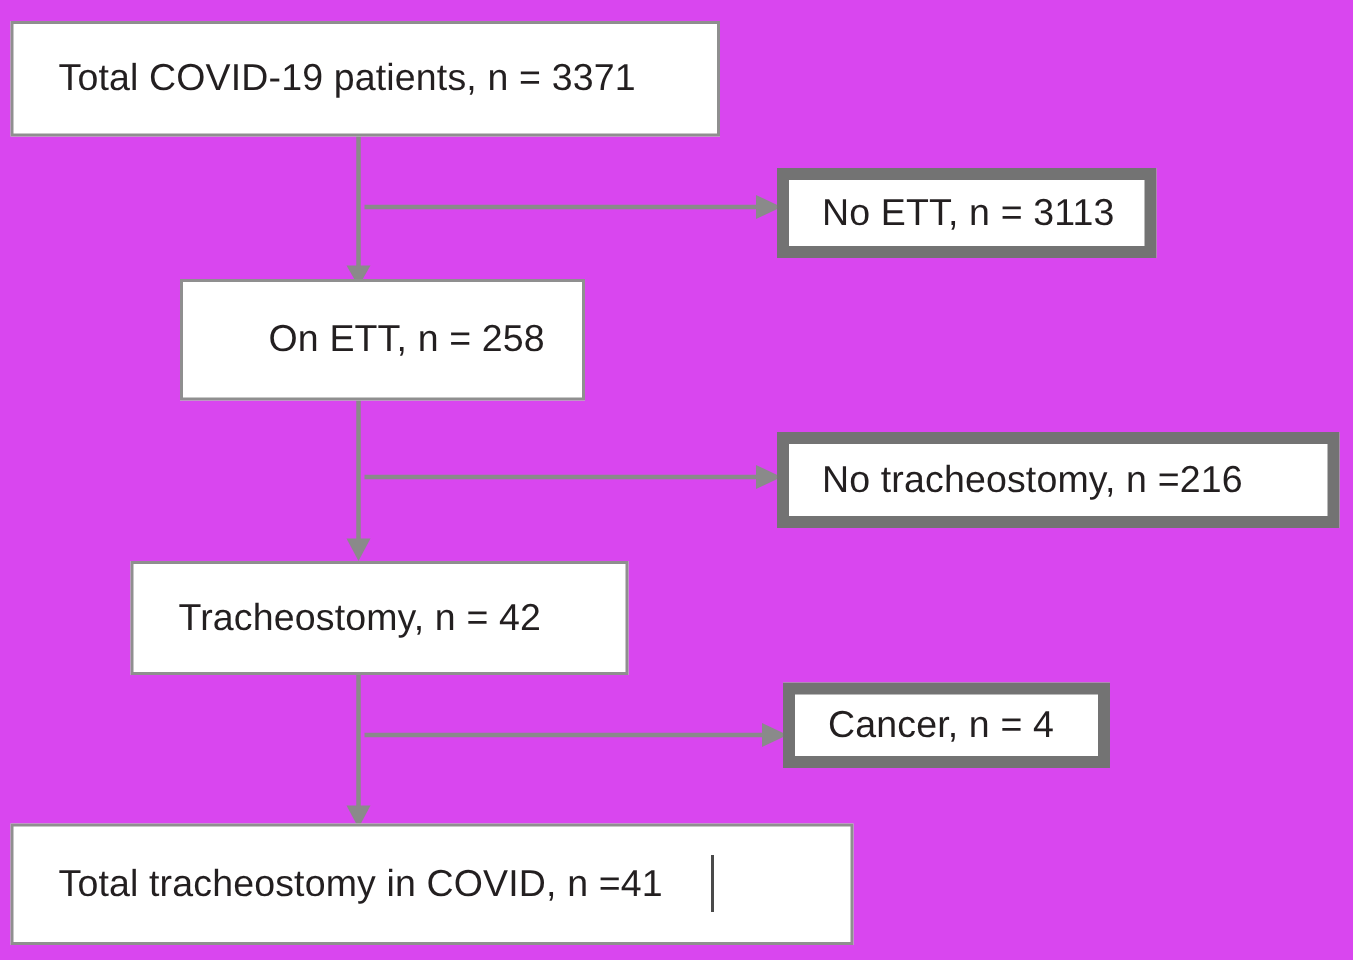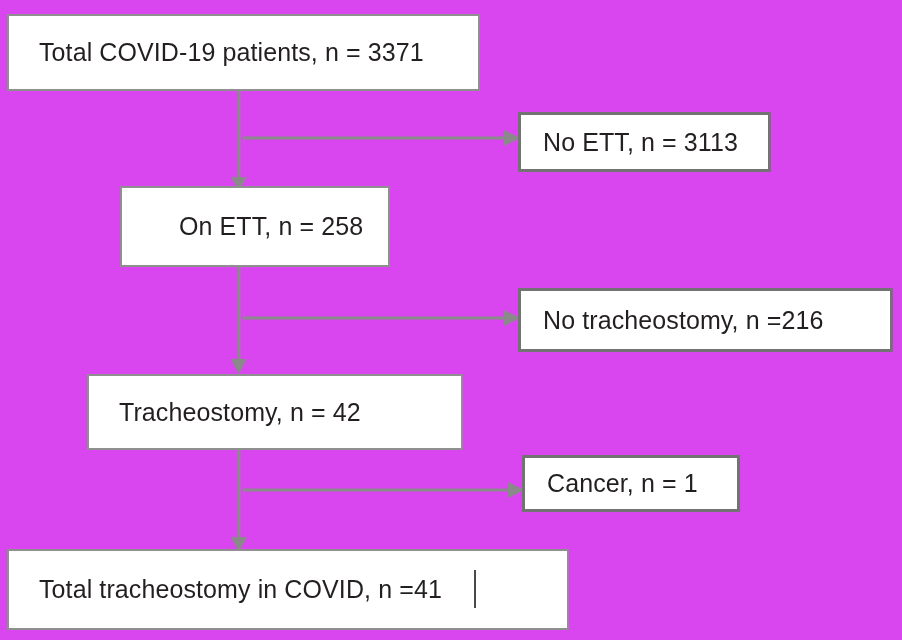--- a/index.html
+++ b/index.html
@@ -36,21 +36,21 @@
     border: 2px solid #8f8f8f;
   }
   .node.main .node-label {
     padding-left: 30px;
     font-size: 25px;
     color: #231f20;
     letter-spacing: 0.1px;
   }
   
   .node.excl {
-    border: 3px solid #737373;
+    border: 8px solid #737373;
   }
   .node.excl .node-label {
     padding-left: 22px;
     font-size: 25px;
     color: #231f20;
     letter-spacing: 0.1px;
   }
   
   .conn {
     position: absolute;
@@ -108,26 +108,26 @@
   </div>
 
   <div class="node main" style="left:120px; top:186px; width:270px; height:81px;padding-left:27px;">
     <span class="node-label">On ETT, n = 258</span>
   </div>
 
   <div class="node excl" style="left:518px; top:288px; width:375px; height:64px;">
     <span class="node-label">No tracheostomy, n =216</span>
   </div>
 
-  <div class="node main" style="left:87px; top:374px; width:376px; height:76px;">
+  <div class="node main" style="left:87px; top:374px; width:332px; height:76px;">
     <span class="node-label">Tracheostomy, n = 42</span>
   </div>
 
   <div class="node excl" style="left:522px; top:455px; width:218px; height:57px;">
-    <span class="node-label">Cancer, n = 1</span>
+    <span class="node-label">Cancer, n = 4</span>
   </div>
 
   <div class="node main" style="left:7px; top:549px; width:562px; height:81px;">
     <span class="node-label">Total tracheostomy in COVID, n =41</span>
   </div>
 
   <div class="caret" style="left:474px; top:570px; height:38px;"></div>
 
 </div>
 

